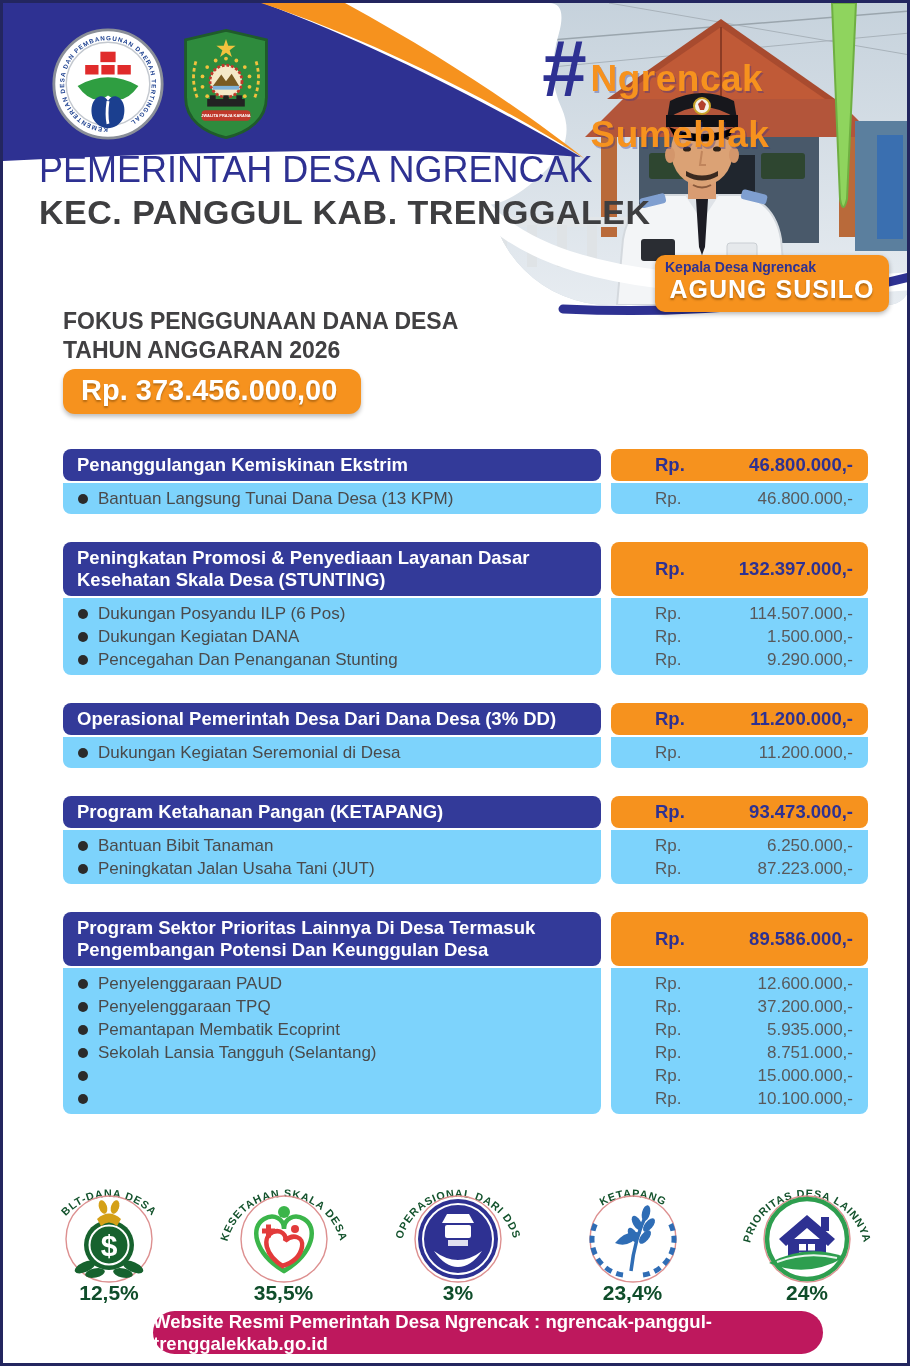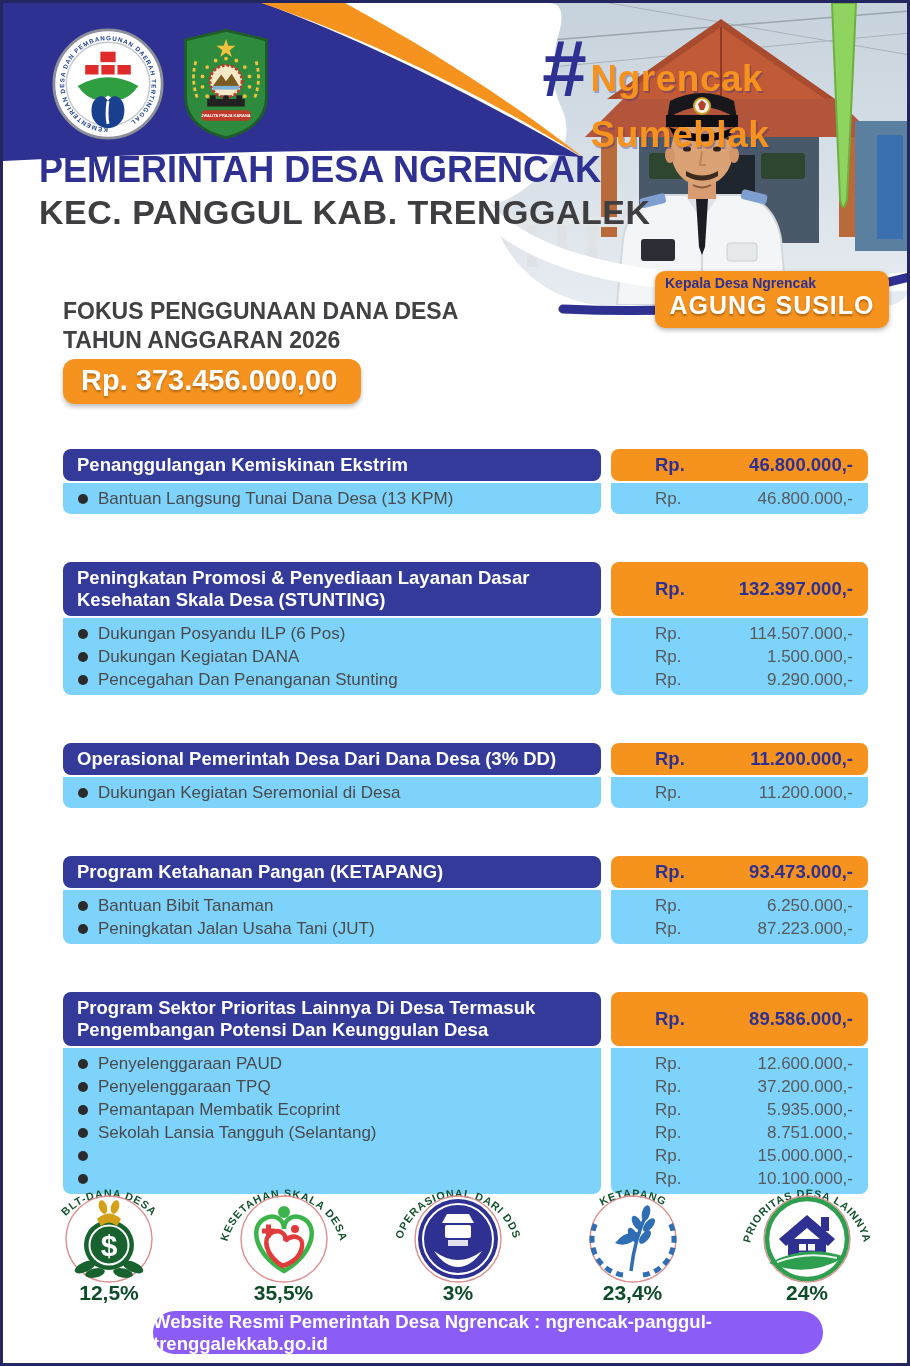--- a/index.html
+++ b/index.html
@@ -9,39 +9,39 @@
   
   .photo{position:absolute;left:486px;top:0;width:421px;height:302px;border-radius:0 0 22px 120px;
     overflow:hidden;z-index:1;background:#cfd8e0;}
   .decor{position:absolute;left:0;top:0;width:910px;height:360px;z-index:2;pointer-events:none;}
   .logos{position:absolute;left:48px;top:24px;z-index:3;display:flex;gap:14px;align-items:flex-start;}
   .hashtag{position:absolute;left:538px;top:28px;z-index:3;display:flex;}
   .hash-symbol{font-size:80px;font-weight:800;font-style:italic;color:#2e3192;line-height:.95;}
   .hash-lines{margin-left:5px;margin-top:12px;}
   .hash-line{font-size:37px;font-weight:800;color:#f6921e;line-height:1.08;letter-spacing:.5px;
     text-shadow:1.5px 1.5px 0 rgba(46,49,146,.35);margin-top:16px;}
-  .kepala{position:absolute;left:652px;top:268px;width:234px;z-index:3;background:#f6921e;
+  .kepala{position:absolute;left:652px;top:252px;width:234px;z-index:3;background:#f6921e;
     border-radius:10px;padding:4px 10px 8px;box-sizing:border-box;box-shadow:0 2px 5px rgba(0,0,0,.3);}
   .kepala-role{color:#2e3192;font-weight:bold;font-size:14px;}
   .kepala-name{color:#fff;font-weight:800;font-size:25px;text-align:center;letter-spacing:1px;
     text-shadow:0 2px 2px rgba(90,50,0,.45);}
   .org-title{position:absolute;left:36px;top:146px;z-index:3;white-space:nowrap;}
-  .org1{font-size:36px;font-weight:700;color:#2e3192;}
+  .org1{font-size:36px;font-weight:400;color:#2e3192;}
   .org2{font-size:34px;font-weight:bold;color:#3e3e40;letter-spacing:.5px;margin-top:2px;}
 
   
-  .focus{position:absolute;left:60px;top:294px;z-index:3;}
+  .focus{position:absolute;left:60px;top:304px;z-index:3;}
   .focus-line{font-size:23px;font-weight:bold;color:#414042;line-height:29px;}
   .total{margin-top:4px;display:inline-block;background:#f6921e;border-radius:12px;
     padding:5px 24px 7px 18px;color:#fff;font-size:29px;font-weight:800;
     box-shadow:0 3px 4px rgba(0,0,0,.25);text-shadow:0 2px 2px rgba(90,50,0,.4);}
 
   
   .sections{position:absolute;left:60px;top:446px;width:805px;z-index:3;}
-  .sec{display:grid;grid-template-columns:538px 257px;column-gap:10px;row-gap:2px;margin-bottom:48px;}
+  .sec{display:grid;grid-template-columns:538px 257px;column-gap:10px;row-gap:2px;margin-bottom:28px;}
   .sec-title{background:#333a99;border-radius:8px;color:#fff;font-weight:bold;font-size:18.5px;
     line-height:22px;display:flex;align-items:center;padding:5px 14px;box-sizing:border-box;min-height:32px;}
   .sec-amount{background:#f6921e;border-radius:8px;display:flex;align-items:center;font-weight:bold;
     font-size:18.5px;color:#2e3192;padding:0 15px 0 44px;box-sizing:border-box;min-height:32px;}
   .sec-amount .amt{margin-left:auto;}
   .sec-items,.sec-amounts{background:#7dd3fc;border-radius:0 0 8px 8px;padding:4px 0;}
   .item{display:flex;align-items:center;height:23px;font-size:17px;color:#4a4a4b;}
   .bullet{width:10px;height:10px;border-radius:50%;background:#2b2b2b;margin:0 10px 0 15px;flex:0 0 10px;}
   .amount-row{display:flex;align-items:center;height:23px;font-size:17px;color:#58595b;padding:0 15px 0 44px;}
   .amount-row .amt{margin-left:auto;}
@@ -53,21 +53,21 @@
   .percent{font-size:21px;font-weight:800;color:#0f4d2a;margin-top:-2px;}
   .badge svg g.icon{display:none;}
   .badge svg.show-money-bag g.money-bag{display:block;}
   .badge svg.show-health-heart g.health-heart{display:block;}
   .badge svg.show-building-hand g.building-hand{display:block;}
   .badge svg.show-wheat g.wheat{display:block;}
   .badge svg.show-house-leaf g.house-leaf{display:block;}
   .arc-label{font-size:10.8px;font-weight:bold;letter-spacing:.8px;fill:#14532d;}
 
   
-  .footer-pill{position:absolute;left:150px;top:1308px;width:670px;height:43px;z-index:3;background:#8b5cf6;
+  .footer-pill{position:absolute;left:150px;top:1308px;width:670px;height:43px;z-index:3;background:#be185d;
     border-radius:22px;display:flex;align-items:center;justify-content:center;color:#fff;
     font-weight:bold;font-size:18.5px;}
 </style>
 </head>
 <body>
 
 <div id="poster">
 
   <div class="photo">
     <svg viewBox="0 0 421 302" width="421" height="302">

